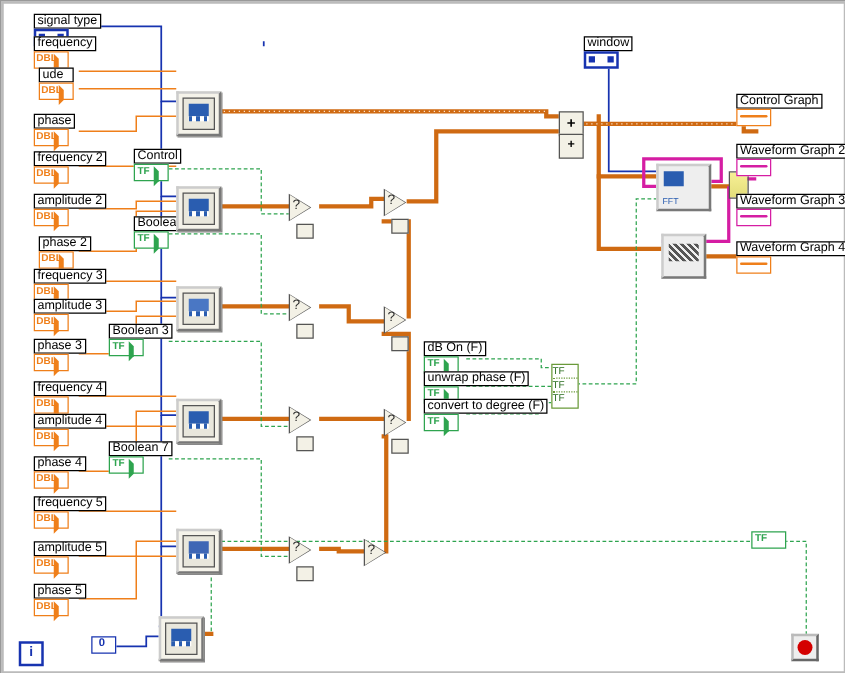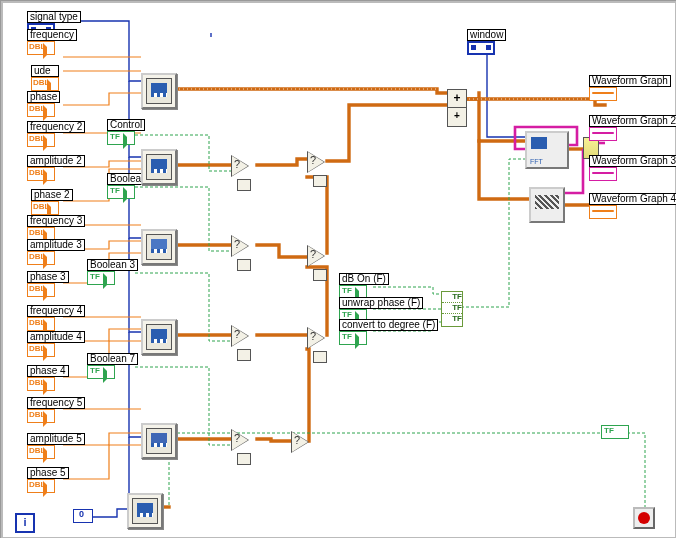--- a/index.html
+++ b/index.html
@@ -33,21 +33,21 @@
   .sel-glyph{position:absolute;left:4px;top:4px;right:4px;height:10px;background:#2a5db0;}
   .sel-glyph::after{content:"";position:absolute;left:0;bottom:-4px;width:100%;height:4px;background:repeating-linear-gradient(90deg,#2a5db0 0 3px,#fff 3px 6px);}
   .tri-outer{position:absolute;width:28px;height:22px;}
   .tri-outer::before{content:"";position:absolute;left:0;top:0;width:0;height:0;border-top:11px solid transparent;border-bottom:11px solid transparent;border-left:18px solid #555;}
   .tri-outer::after{content:"?";position:absolute;left:3px;top:3px;font-size:11px;color:#333;}
   .tri-inner{position:absolute;left:1px;top:1px;width:0;height:0;border-top:10px solid transparent;border-bottom:10px solid transparent;border-left:16px solid #f3f1e6;}
   .tri-sub{position:absolute;width:12px;height:10px;border:1px solid #555;background:#f3f1e6;font-size:8px;line-height:10px;text-align:center;}
 
   .add{position:absolute;width:18px;height:18px;border:1px solid #555;background:#f3f1e6;font-size:12px;line-height:16px;text-align:center;font-weight:bold;}
   .mux{position:absolute;width:20px;height:34px;background:#fff;border:1px solid #6a9a3a;}
-  .mux .row{height:10px;border-bottom:1px dotted #6a9a3a;font-size:8px;line-height:10px;text-align:right;color:#2a6d1f;font-weight:bold;}
+  .mux .row{height:10px;border-bottom:1px dotted #6a9a3a;font-size:8px;line-height:10px;text-align:left;color:#2a6d1f;}
   .mux .row:last-child{border-bottom:none;}
 
   .fft{position:absolute;width:40px;height:34px;border:2px outset #ccc;background:#eee;}
   .fft .bar{position:absolute;left:4px;top:4px;width:16px;height:12px;background:#2a5db0;}
   .fft .lab{position:absolute;left:3px;bottom:2px;font-size:7px;color:#2a5db0;}
   .unbund{position:absolute;width:14px;height:20px;border:1px solid #555;background:linear-gradient(#f7f095,#e3dd7a);}
   .psd{position:absolute;width:32px;height:32px;border:2px outset #ccc;background:#eee;}
   .psd::after{content:"";position:absolute;left:4px;right:4px;top:6px;height:14px;background:repeating-linear-gradient(45deg,#555 0 2px,#eee 2px 4px);}
   .stop{position:absolute;width:18px;height:18px;border:2px outset #bbb;background:#eee;}
   .stop::after{content:"";position:absolute;inset:3px;background:#d40000;border-radius:50%;}
@@ -165,21 +165,21 @@
 </div>
 <div class="term" style="left:458px;top:20px">
   <span class="lbl">window</span>
   <span class="port enum"></span>
 </div>
 
 <div class="term" style="left:18px;top:20px">
   <span class="lbl">frequency</span>
   <span class="port dbl"></span>
 </div>
-<div class="term" style="left:22px;top:56px">
+<div class="term" style="left:22px;top:45px">
   <span class="lbl">ude</span>
   <span class="port dbl"></span>
 </div>
 <div class="term" style="left:18px;top:82px">
   <span class="lbl">phase</span>
   <span class="port dbl"></span>
 </div>
 
 <div class="term" style="left:98px;top:110px">
   <span class="lbl">Control</span>
@@ -341,21 +341,21 @@
 </div>
 
 <div class="fft" style="left:516px;top:122px">
   <div class="bar"></div>
         <div class="lab">FFT</div>
 </div>
 <div class="unbund" style="left:574px;top:128px"></div>
 <div class="psd" style="left:520px;top:178px"></div>
 
 <div class="term" style="left:580px;top:66px">
-  <span class="lbl">Waveform Graph</span>
+  <span class="lbl">Control Graph</span>
   <span class="port graph"></span>
 </div>
 <div class="term" style="left:580px;top:106px">
   <span class="lbl">Waveform Graph 2</span>
   <span class="port graph graphm"></span>
 </div>
 <div class="term" style="left:580px;top:146px">
   <span class="lbl">Waveform Graph 3</span>
   <span class="port graph graphm"></span>
 </div>

